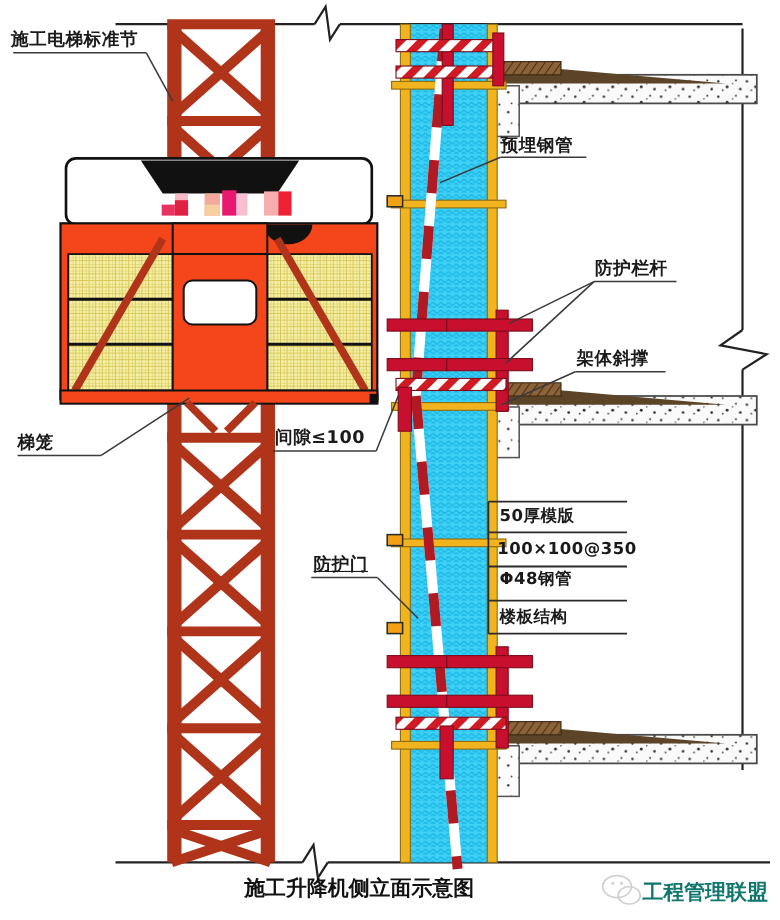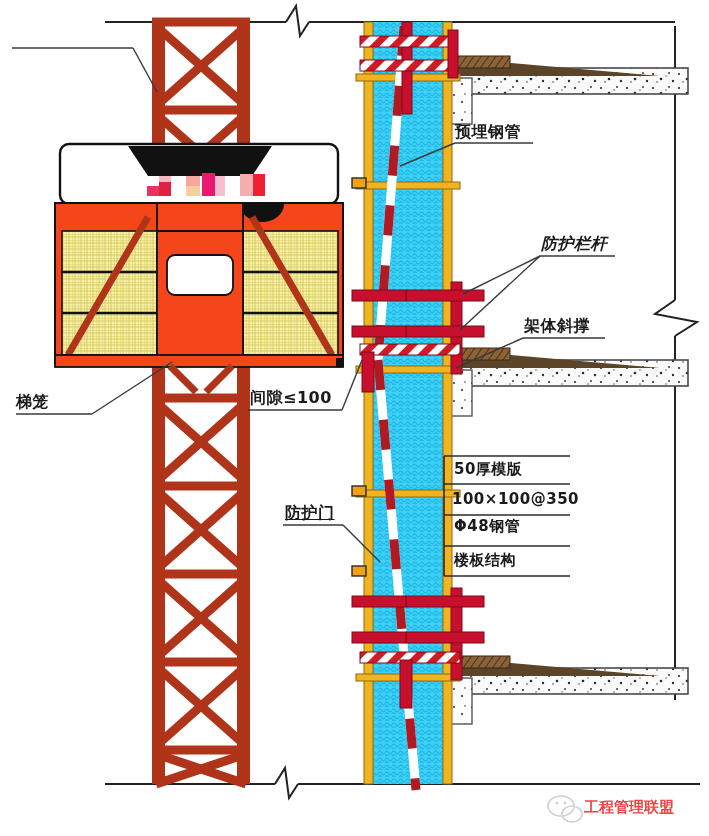--- a/index.html
+++ b/index.html
@@ -5,21 +5,21 @@
   html,body{margin:0;padding:0;background:#ffffff;}
   body{font-family:"DejaVu Sans","Liberation Sans",sans-serif;}
   #stage{position:relative;width:709px;height:836px;background:#fff;overflow:hidden;}
   svg.layer{position:absolute;left:0;top:0;width:709px;height:836px;}
   .lbl{position:absolute;font-family:"DejaVu Sans","Liberation Sans",sans-serif;
        font-weight:700;color:#1a1a1a;white-space:nowrap;letter-spacing:.5px;}
   .lbl-16{font-size:16px;}
   .lbl-15{font-size:15px;}
   .title{position:absolute;font-size:19px;font-weight:700;color:#111;white-space:nowrap;
          font-family:"DejaVu Sans","Liberation Sans",sans-serif;}
-  .wm{position:absolute;font-size:15px;color:#ef4444;white-space:nowrap;font-weight:700;
+  .wm{position:absolute;font-size:19px;color:#0f766e;white-space:nowrap;font-weight:700;
       font-family:"DejaVu Sans","Liberation Sans",sans-serif;}
 </style>
 </head>
 <body>
 
 <div id="stage">
 
   <svg class="layer" viewBox="0 0 709 836">
     <defs>
 
@@ -270,34 +270,36 @@
 
     <g opacity="0.45">
       <ellipse cx="561" cy="806" rx="13" ry="10" fill="none" stroke="#9a9a9a" stroke-width="1.6"></ellipse>
       <ellipse cx="572" cy="814" rx="10" ry="8" fill="none" stroke="#9a9a9a" stroke-width="1.6"></ellipse>
       <circle cx="557" cy="803" r="1.4" fill="#9a9a9a"></circle>
       <circle cx="565" cy="803" r="1.4" fill="#9a9a9a"></circle>
     </g>
 
   </svg>
 
+  <div class="lbl lbl-16" style="left:10px;top:26px;">施工电梯标准节</div>
 
   <div class="lbl lbl-16" style="left:16px;top:392px;">梯笼</div>
 
   <div class="lbl lbl-16" style="left:250px;top:388px;">间隙≤100</div>
 
   <div class="lbl lbl-16" style="left:285px;top:503px;text-decoration:underline;">防护门</div>
 
   <div class="lbl lbl-16" style="left:455px;top:122px;">预埋钢管</div>
 
-  <div class="lbl lbl-16" style="left:541px;top:234px;font-style:italic;">防护栏杆</div>
+  <div class="lbl lbl-16" style="left:541px;top:234px;">防护栏杆</div>
 
   <div class="lbl lbl-16" style="left:524px;top:316px;">架体斜撑</div>
 
   <div class="lbl lbl-15" style="left:454px;top:460px;">50厚模版</div>
   <div class="lbl lbl-15" style="left:452px;top:490px;">100×100@350</div>
   <div class="lbl lbl-15" style="left:454px;top:517px;">Φ48钢管</div>
   <div class="lbl lbl-15" style="left:454px;top:551px;">楼板结构</div>
 
+  <div class="title" style="left:222px;top:795px;">施工升降机侧立面示意图</div>
 
   <div class="wm" style="left:584px;top:798px;">工程管理联盟</div>
 
 </div>
 
 </body></html>

